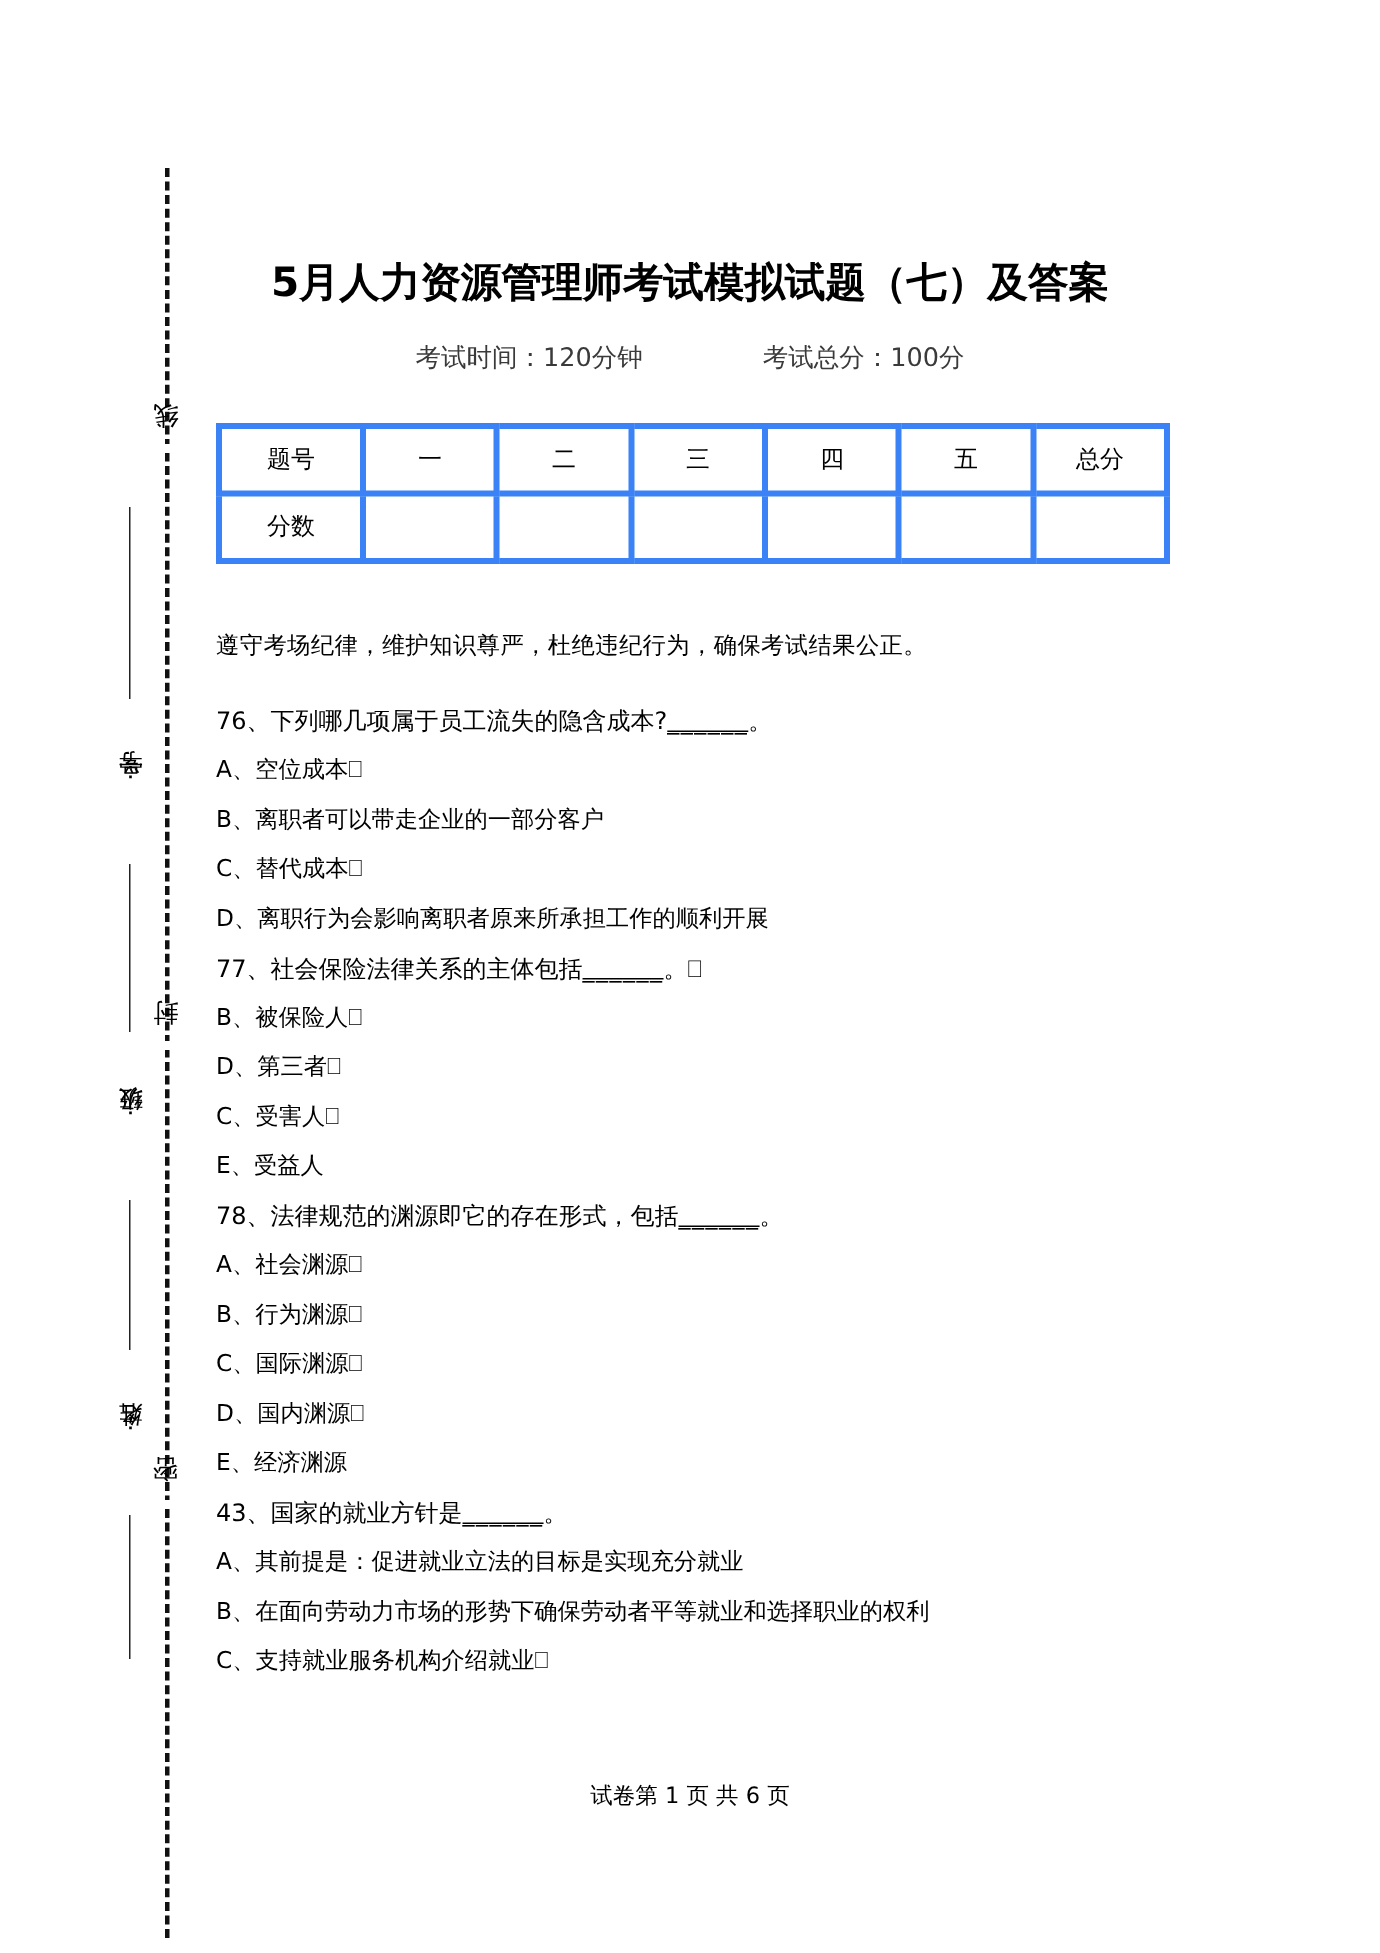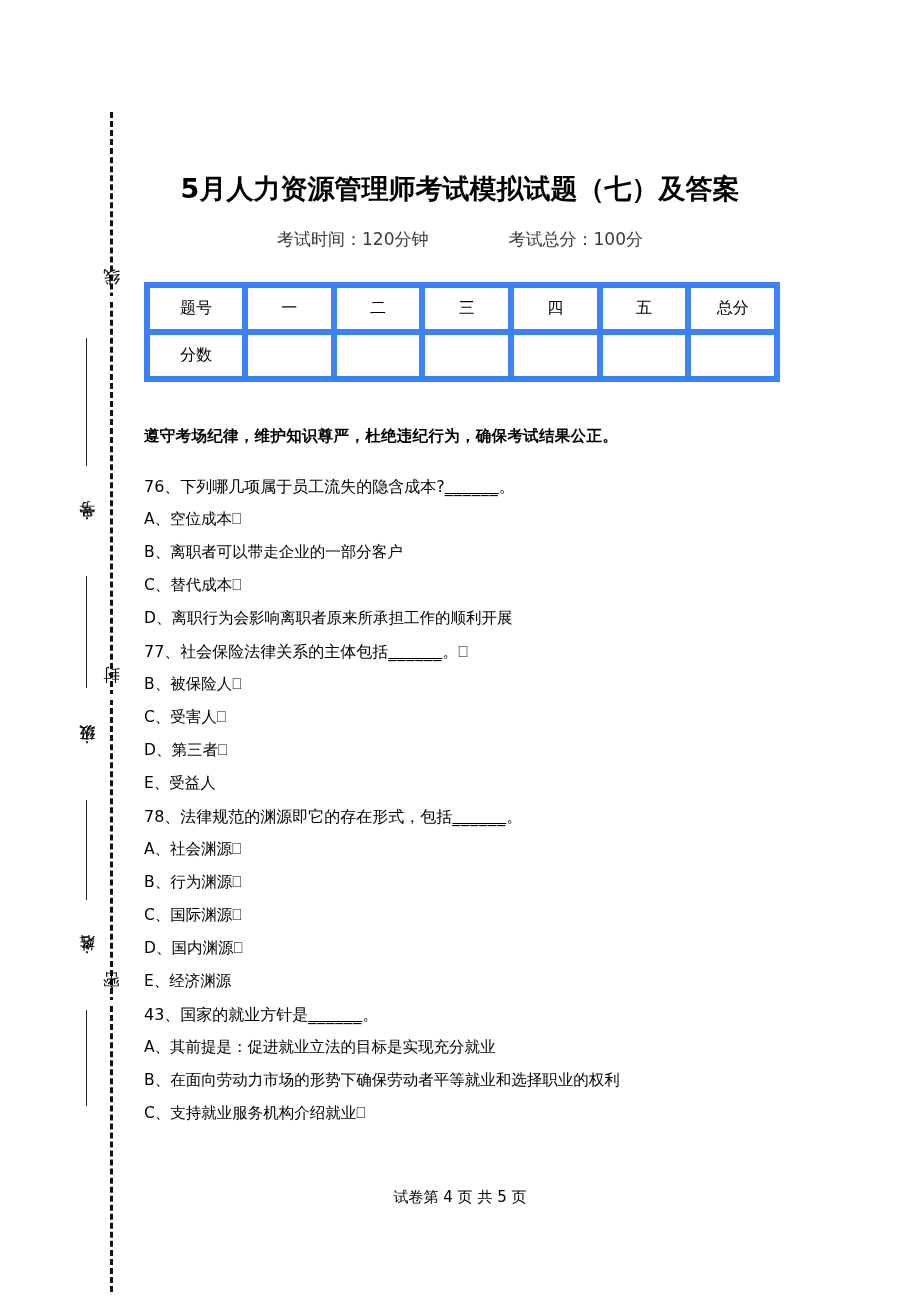--- a/index.html
+++ b/index.html
@@ -111,35 +111,35 @@
   #score-table-wrap {
     margin: 30px 0 0 4px;
     width: 636px;
   }
   table#score-table {
     border-collapse: collapse;
     width: 636px;
     table-layout: fixed;
   }
   table#score-table td {
-    border: 6px solid #3b82f6;
+    border: 4px solid #3b82f6;
     height: 41px;
     text-align: center;
     vertical-align: middle;
     font-size: 16px;
     color: #000000;
     padding: 0;
   }
   table#score-table td.c-label { width: 92px; }
 
   
   #notice {
     margin: 42px 0 0 4px;
     font-size: 15.5px;
-    font-weight: bold;
+    font-weight: normal;
     line-height: 24px;
     letter-spacing: 0.3px;
   }
 
   #questions { margin: 22px 0 0 4px; }
 
   .q-block { }
   .q-stem {
     font-size: 16px;
     line-height: 33px;
@@ -225,22 +225,22 @@
       <div class="q-stem"><span>76、下列哪几项属于员工流失的隐含成本?</span><span class="blank-fill">______</span><span>。</span></div>
       <div class="q-opt">A、空位成本⎕</div>
       <div class="q-opt">B、离职者可以带走企业的一部分客户</div>
       <div class="q-opt">C、替代成本⎕</div>
       <div class="q-opt">D、离职行为会影响离职者原来所承担工作的顺利开展</div>
     </div>
 
     <div class="q-block">
       <div class="q-stem"><span>77、社会保险法律关系的主体包括</span><span class="blank-fill">______</span><span>。⎕</span></div>
       <div class="q-opt">B、被保险人⎕</div>
+      <div class="q-opt">D、第三者⎕</div>
       <div class="q-opt">C、受害人⎕</div>
-      <div class="q-opt">D、第三者⎕</div>
       <div class="q-opt">E、受益人</div>
     </div>
 
     <div class="q-block">
       <div class="q-stem"><span>78、法律规范的渊源即它的存在形式，包括</span><span class="blank-fill">______</span><span>。</span></div>
       <div class="q-opt">A、社会渊源⎕</div>
       <div class="q-opt">B、行为渊源⎕</div>
       <div class="q-opt">C、国际渊源⎕</div>
       <div class="q-opt">D、国内渊源⎕</div>
       <div class="q-opt">E、经济渊源</div>
@@ -249,13 +249,13 @@
     <div class="q-block">
       <div class="q-stem"><span>43、国家的就业方针是</span><span class="blank-fill">______</span><span>。</span></div>
       <div class="q-opt">A、其前提是：促进就业立法的目标是实现充分就业</div>
       <div class="q-opt">B、在面向劳动力市场的形势下确保劳动者平等就业和选择职业的权利</div>
       <div class="q-opt">C、支持就业服务机构介绍就业⎕</div>
     </div>
 
   </div>
 </div>
 
-<div id="page-footer">试卷第 4 页 共 5 页</div>
+<div id="page-footer">试卷第 1 页 共 6 页</div>
 
 </body></html>

